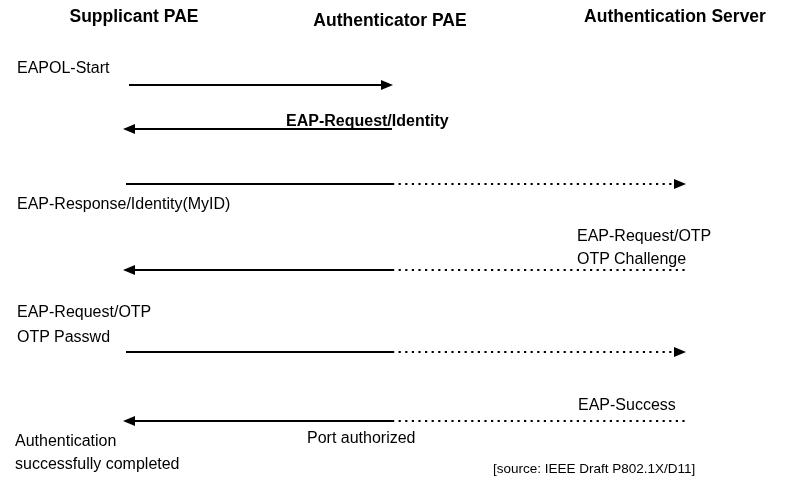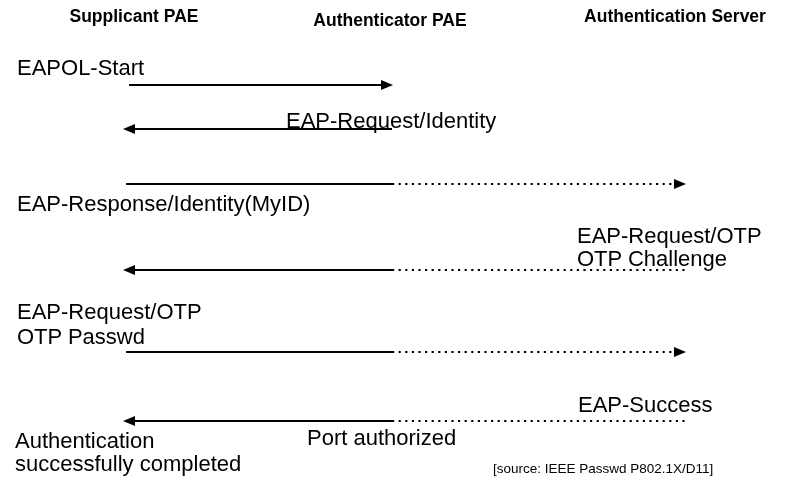--- a/index.html
+++ b/index.html
@@ -22,21 +22,21 @@
     font-weight: bold;
     font-size: 17.5px;
     line-height: 20px;
     white-space: nowrap;
     text-align: center;
     transform: translateX(-50%);
     letter-spacing: 0px;
   }
   .msg-label {
     position: absolute;
-    font-size: 22px;
+    font-size: 16px;
     line-height: 22px;
     white-space: nowrap;
     font-weight: normal;
   }
   .msg-label.two-line {
     line-height: 23px;
   }
   .source-note {
     position: absolute;
     font-size: 13.5px;
@@ -108,32 +108,32 @@
     <g>
       <line class="dotted" x1="392" y1="421" x2="686" y2="421"></line>
       <line class="solid" x1="131" y1="421" x2="392" y2="421"></line>
       <polygon class="head" points="123,421 135,416 135,426"></polygon>
     </g>
 
   </svg>
 
   <div class="msg-label" style="left:17px; top:57px;">EAPOL-Start</div>
 
-  <div class="msg-label" style="left:286px; top:110px;">EAP-Request/Identity</div>
+  <div class="msg-label" style="left:286px; top:110px;font-weight:bold;">EAP-Request/Identity</div>
 
   <div class="msg-label" style="left:17px; top:157px;margin-top:36px;">EAP-Response/Identity(MyID)</div>
 
   <div class="msg-label two-line" style="left:577px; top:224px;">EAP-Request/OTP</div>
   <div class="msg-label two-line" style="left:577px; top:247px;">OTP Challenge</div>
 
   <div class="msg-label two-line" style="left:17px; top:300px;">EAP-Request/OTP</div>
   <div class="msg-label" style="left:578px; top:394px;">EAP-Success</div>
 
   <div class="msg-label two-line" style="left:17px; top:325px;">OTP Passwd</div>
 
   <div class="msg-label" style="left:307px; top:427px;">Port authorized</div>
 
   <div class="msg-label" style="left:15px; top:430px;">Authentication</div>
   <div class="msg-label" style="left:15px; top:453px;">successfully completed</div>
 
-  <div class="source-note" style="left:493px; top:461px;">[source: IEEE Passwd P802.1X/D11]</div>
+  <div class="source-note" style="left:493px; top:461px;">[source: IEEE Draft P802.1X/D11]</div>
 
 </div>
 
 </body></html>

